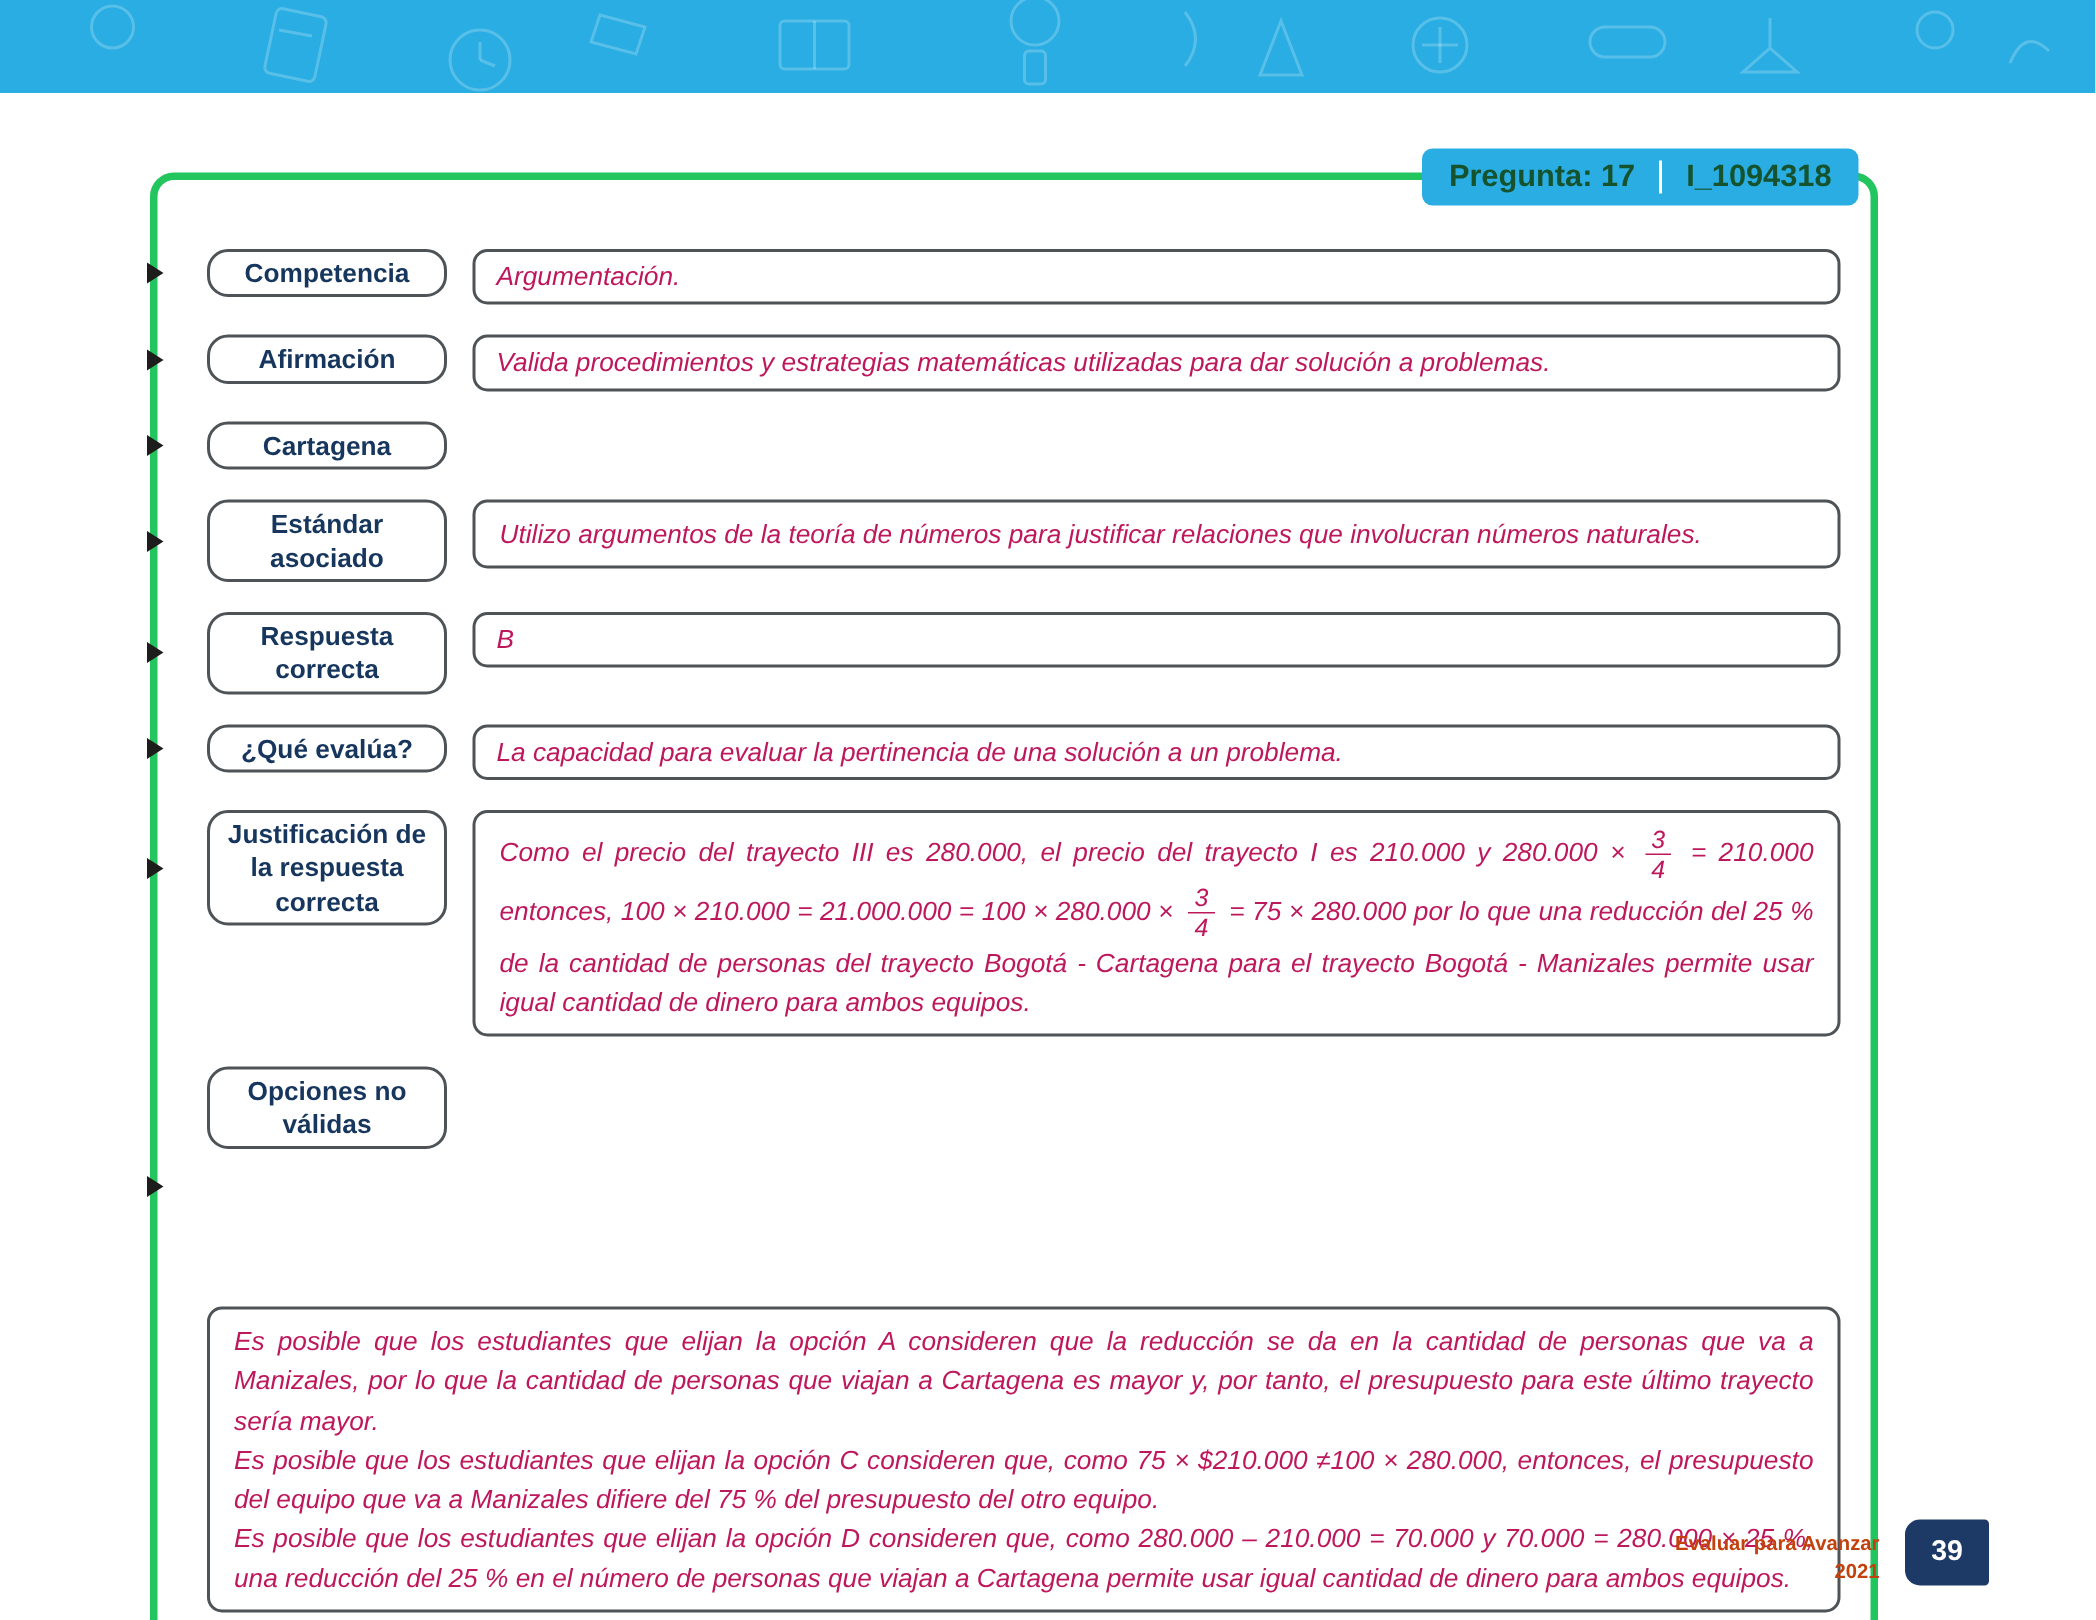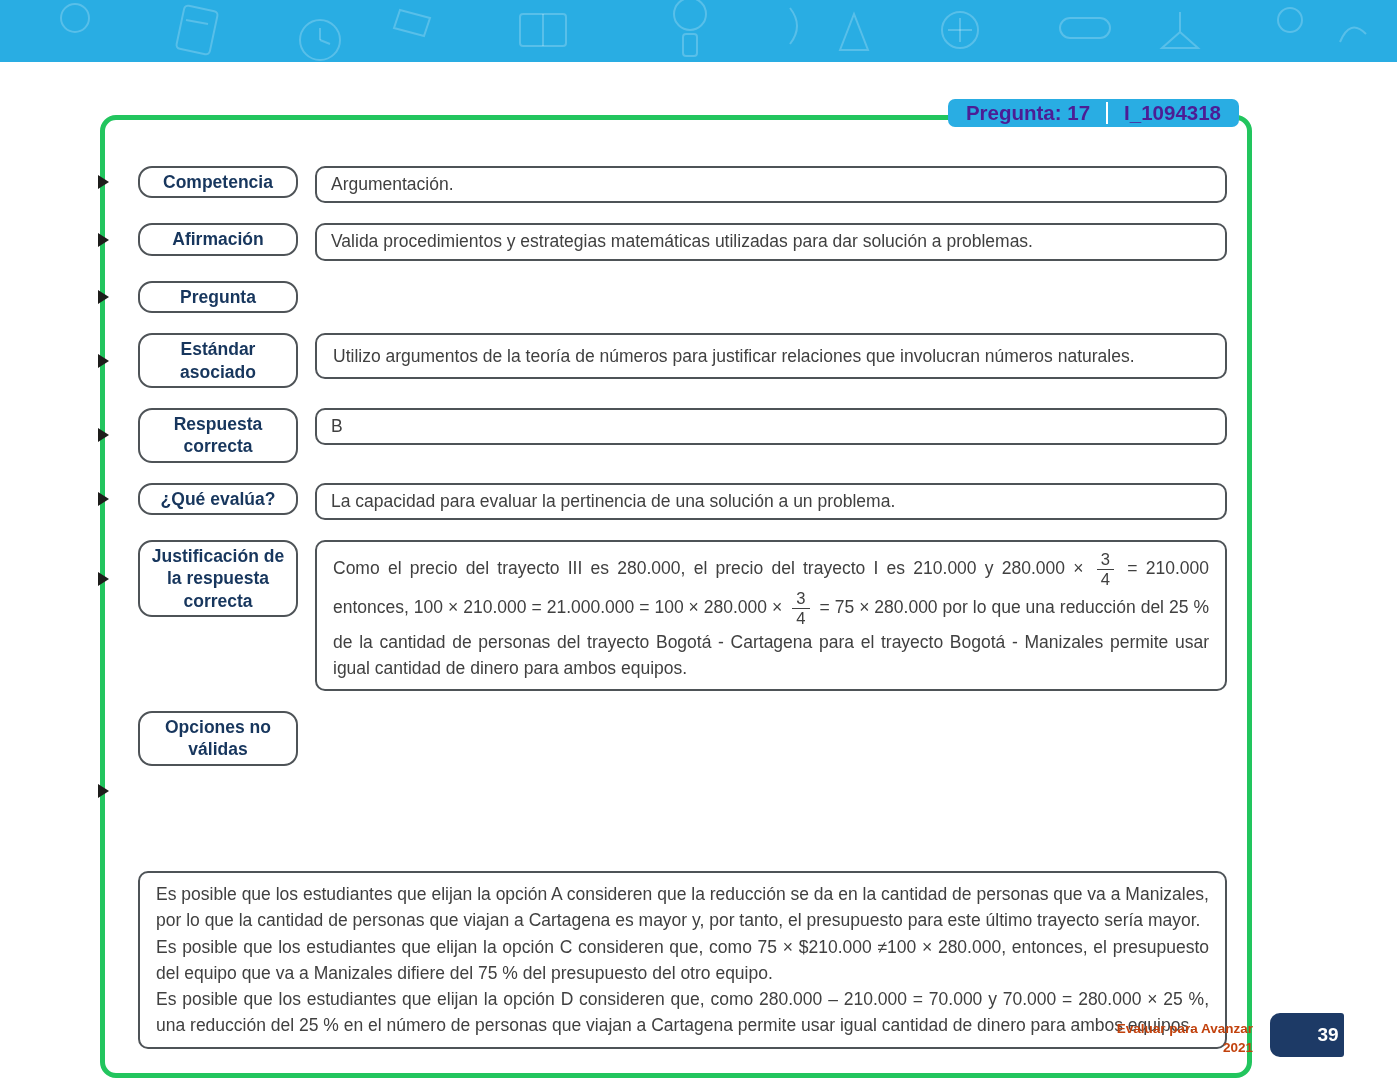--- a/index.html
+++ b/index.html
@@ -16,26 +16,26 @@
     position: absolute; top: 0; left: 0;
     width: 1397px; height: 62px;
     background: #29ade3;
     overflow: hidden;
   }
   .top-band svg { position: absolute; top: 0; left: 0; }
 
   
   .badge {
     position: absolute; top: 99px; right: 158px;
-    height: 28px;
+    height: 38px;
     background: #29ade3;
     border-radius: 7px;
     display: flex; align-items: center;
     padding: 0 18px;
-    color: #4c1d95;
+    color: #14532d;
     font-weight: bold;
     font-size: 20.5px;
     z-index: 3;
   }
   .badge .divider {
     width: 2px; height: 22px; background: #ffffff;
     margin: 0 16px;
   }
 
   
@@ -73,24 +73,25 @@
     border-top: 7px solid transparent;
     border-bottom: 7px solid transparent;
   }
 
   .content {
     flex: 1;
     border: 2px solid #4e5357;
     border-radius: 10px;
     padding: 4px 14px;
     font-size: 17.5px;
-    color: #404040;
+    color: #be185d;
     line-height: 1.45;
     background: #ffffff;
     box-sizing: border-box;
+    font-style: italic;
   }
   .content.multiline { text-align: justify; padding: 8px 16px; line-height: 1.5; }
   .content p { margin: 0; }
 
   
   .frac {
     display: inline-flex;
     flex-direction: column;
     vertical-align: middle;
     text-align: center;
@@ -105,27 +106,26 @@
   .footer-text {
     position: absolute; top: 1020px; left: 1000px; width: 253px;
     text-align: right;
     color: #c2410c;
     font-size: 13.5px;
     font-weight: bold;
     line-height: 1.4;
   }
   .page-tab {
     position: absolute; left: 1270px; top: 1013px;
-    width: 32px; height: 44px;
+    width: 56px; height: 44px;
     background: #1d3a66;
     color: #ffffff;
     display: flex; align-items: center; justify-content: center;
     font-size: 19px; font-weight: bold;
     border-radius: 10px 3px 3px 10px;
-    padding-left: 42px;
   }
 </style>
 </head>
 <body>
 
 <div class="top-band">
   <svg width="1397" height="62" viewBox="0 0 1397 62">
     <g stroke="#ffffff" stroke-opacity="0.22" fill="none" stroke-width="2">
       <circle cx="75" cy="18" r="14"></circle>
       <rect x="180" y="8" width="34" height="44" rx="4" transform="rotate(12 197 30)"></rect>
@@ -171,21 +171,21 @@
     <div class="label-col">
       <span class="arrow"></span>
       <div class="label-box">Afirmación</div>
     </div>
     <div class="content">Valida procedimientos y estrategias matemáticas utilizadas para dar solución a problemas.</div>
   </div>
 
   <div class="row">
     <div class="label-col">
       <span class="arrow"></span>
-      <div class="label-box">Pregunta</div>
+      <div class="label-box">Cartagena</div>
     </div>
   </div>
 
   <div class="row">
     <div class="label-col">
       <span class="arrow"></span>
       <div class="label-box">Estándar asociado</div>
     </div>
     <div class="content multiline">Utilizo argumentos de la teoría de números para justificar relaciones que involucran números naturales.</div>
   </div>

